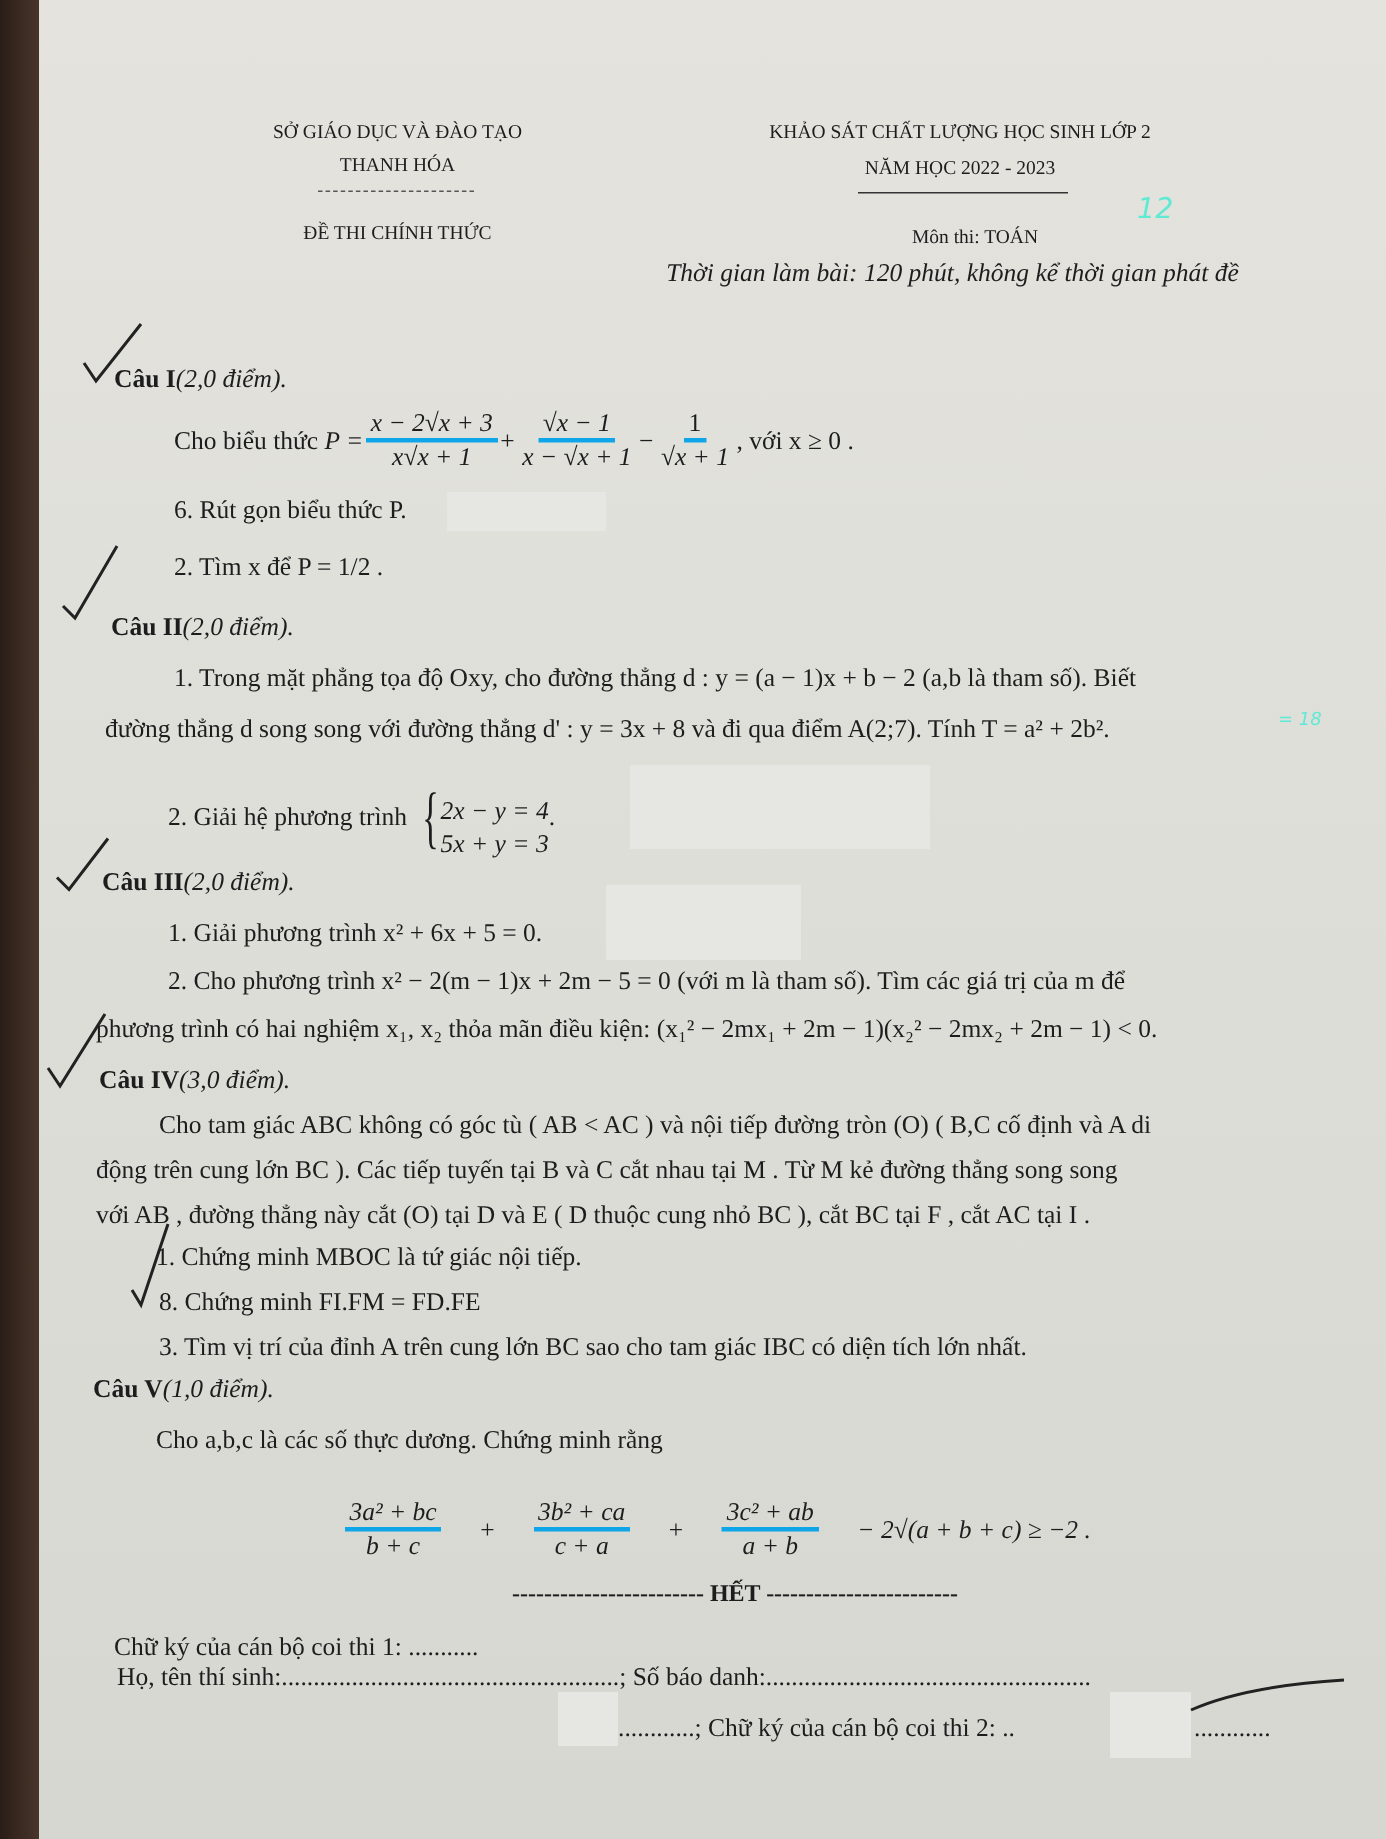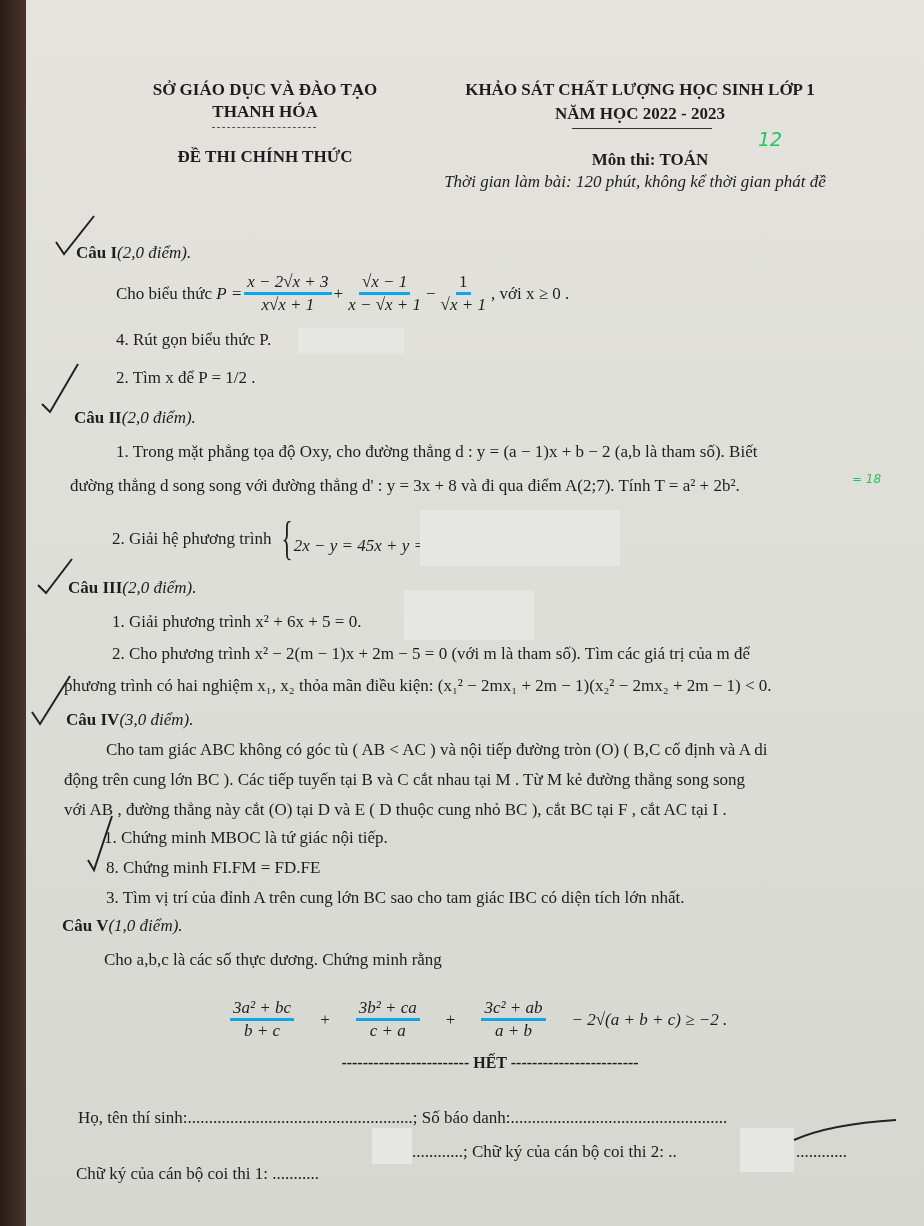--- a/index.html
+++ b/index.html
@@ -1,48 +1,48 @@
 <!DOCTYPE html>
 <html><head>
 <meta charset="utf-8">
 <style>
   html,body{margin:0;padding:0;}
   body{width:924px;height:1226px;position:relative;overflow:hidden;background:#3a2a22;font-family:"Liberation Serif","DejaVu Serif",serif;color:#1d1d1d;}
   .desk{position:absolute;left:0;top:0;width:40px;height:1226px;background:linear-gradient(90deg,#2a1d17,#4b372c 70%,#2e211a);}
   .paper{position:absolute;left:26px;top:0;width:898px;height:1226px;background:linear-gradient(180deg,#e4e3de 0%,#dfdfda 40%,#d7d7d2 100%);}
   .abs{position:absolute;white-space:nowrap;text-align:center;}
-  .hdr{font-weight:bold;font-size:17px;}
+  .hdr{font-weight:normal;font-size:13px;}
   .center{text-align:center;}
   .rule{position:absolute;height:0;border-top:1px solid #333;}
   .it{font-style:italic;}
   .b{font-weight:bold;}
   .q{font-size:17px;}
   .t{font-size:17px;}
   .frac{display:inline-flex;flex-direction:column;align-items:center;vertical-align:middle;margin:0 2px;}
   .frac .num{border-bottom:3px solid #0ea5e9;padding:0 3px;line-height:20px;}
   .frac .den{padding:0 3px;line-height:20px;}
   .sys{display:inline-flex;align-items:center;vertical-align:middle;}
   .brace{font-size:46px;line-height:46px;transform:scaleX(0.5);display:inline-block;margin-right:-4px;}
-  .sys .rows{display:flex;line-height:22px;margin-top:14px;}
+  .sys .rows{display:flex;flex-direction:column;line-height:22px;margin-top:14px;}
   .check{position:absolute;}
-  .hand{position:absolute;font-family:"DejaVu Sans",sans-serif;font-style:italic;color:#22c55e;}
+  .hand{position:absolute;font-family:"DejaVu Sans",sans-serif;font-style:italic;color:#5eead4;}
   .redact{position:absolute;background:#e6e6e3;}
 </style>
 </head>
 <body>
 
 <div class="desk"></div>
 <div class="paper"></div>
 
 <div class="abs hdr center" style="left:120px;top:80px;width:290px;">SỞ GIÁO DỤC VÀ ĐÀO TẠO</div>
 <div class="abs hdr center" style="left:120px;top:102px;width:290px;">THANH HÓA</div>
 <div class="rule" style="left:212px;top:127px;width:104px;border-top:1px dashed #555;"></div>
 <div class="abs hdr center" style="left:120px;top:147px;width:290px;">ĐỀ THI CHÍNH THỨC</div>
 
-<div class="abs hdr center" style="left:420px;top:80px;width:440px;">KHẢO SÁT CHẤT LƯỢNG HỌC SINH LỚP 1</div>
+<div class="abs hdr center" style="left:420px;top:80px;width:440px;">KHẢO SÁT CHẤT LƯỢNG HỌC SINH LỚP 2</div>
 <div class="abs hdr center" style="left:420px;top:104px;width:440px;">NĂM HỌC 2022 - 2023</div>
 <div class="rule" style="left:572px;top:128px;width:140px;"></div>
 <div class="hand" style="left:758px;top:128px;font-size:19px;">12</div>
 <div class="abs hdr center" style="left:440px;top:150px;width:420px;">Môn thi: TOÁN</div>
 <div class="abs it center" style="left:400px;top:172px;width:470px;font-size:17px;">Thời gian làm bài: 120 phút, không kể thời gian phát đề</div>
 
 <svg class="check" style="left:50px;top:212px;" width="50" height="50">
     <path d="M6 30 L14 42 L44 4" stroke="#222" stroke-width="2" fill="none"></path>
   </svg>
 <svg class="check" style="left:38px;top:360px;" width="45" height="55">
@@ -69,21 +69,21 @@
   <span class="frac">
       <span class="num it">√x − 1</span>
       <span class="den it">x − √x + 1</span>
     </span>−
   <span class="frac">
       <span class="num">1</span>
       <span class="den it">√x + 1</span>
     </span>
   <span>, với  x ≥ 0 .</span>
 </div>
-<div class="abs t" style="left:116px;top:330px;">4. Rút gọn biểu thức P.</div>
+<div class="abs t" style="left:116px;top:330px;">6. Rút gọn biểu thức P.</div>
 <div class="redact" style="left:298px;top:328px;width:106px;height:26px;"></div>
 <div class="abs t" style="left:116px;top:368px;">2. Tìm  x  để  P = 1/2 .</div>
 
 <div class="abs q" style="left:74px;top:408px;"><span class="b">Câu II</span><span class="it">(2,0 điểm).</span></div>
 <div class="abs t" style="left:116px;top:442px;">1. Trong mặt phẳng tọa độ Oxy, cho đường thẳng  d : y = (a − 1)x + b − 2  (a,b là tham số). Biết</div>
 <div class="abs t" style="left:70px;top:476px;">đường thẳng d song song với đường thẳng  d' : y = 3x + 8  và đi qua điểm  A(2;7). Tính  T = a² + 2b².</div>
 <div class="hand" style="left:852px;top:472px;font-size:12px;">= 18</div>
 <div class="abs t" style="left:112px;top:516px;display:flex;align-items:center;">
   <span>2. Giải hệ phương trình</span>&nbsp;
   <span class="sys">
@@ -124,20 +124,20 @@
   <span class="frac">
       <span class="num it">3c² + ab</span>
       <span class="den it">a + b</span>
     </span>
   <span class="it">− 2√(a + b + c) ≥ −2 .</span>
 </div>
 
 <div class="abs b center" style="left:300px;top:1054px;width:380px;font-size:16px;">------------------------ HẾT ------------------------</div>
 
 <div class="abs t" style="left:78px;top:1108px;">Họ, tên thí sinh:.....................................................; Số báo danh:...................................................</div>
-<div class="abs t" style="left:76px;top:1164px;">Chữ ký của cán bộ coi thi 1: ...........</div>
+<div class="abs t" style="left:76px;top:1088px;">Chữ ký của cán bộ coi thi 1: ...........</div>
 <div class="redact" style="left:372px;top:1128px;width:40px;height:36px;"></div>
 <div class="abs t" style="left:412px;top:1142px;">............; Chữ ký của cán bộ coi thi 2: ..</div>
 <div class="redact" style="left:740px;top:1128px;width:54px;height:44px;"></div>
 <div class="abs t" style="left:796px;top:1142px;">............</div>
 <svg class="check" style="left:790px;top:1118px;" width="110" height="26">
     <path d="M4 22 Q40 6 106 2" stroke="#222" stroke-width="2" fill="none"></path>
   </svg>
 
 </body></html>

